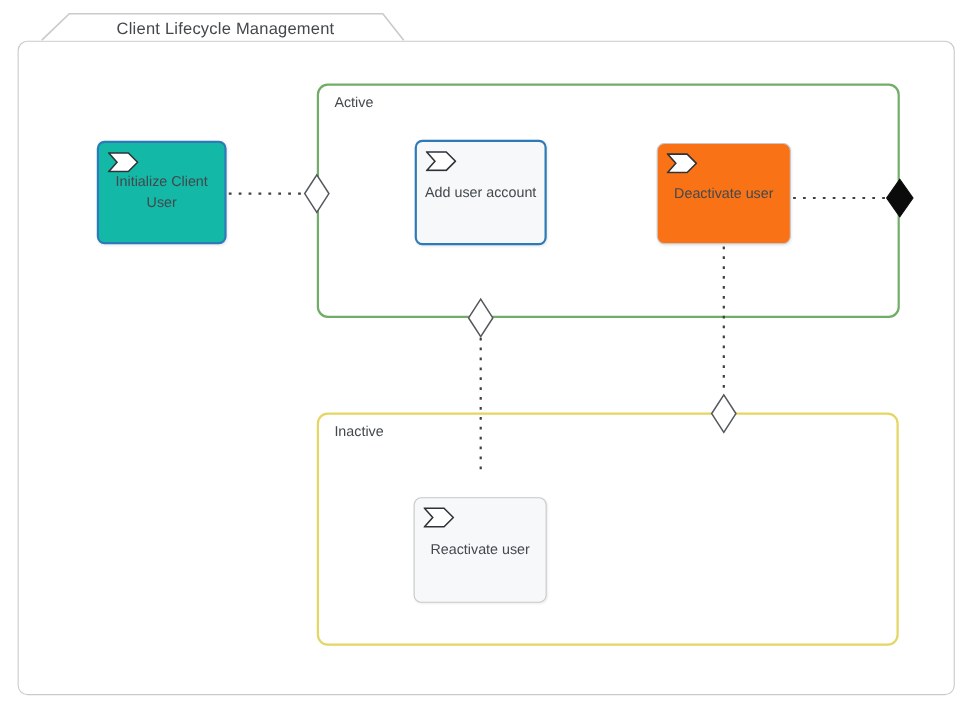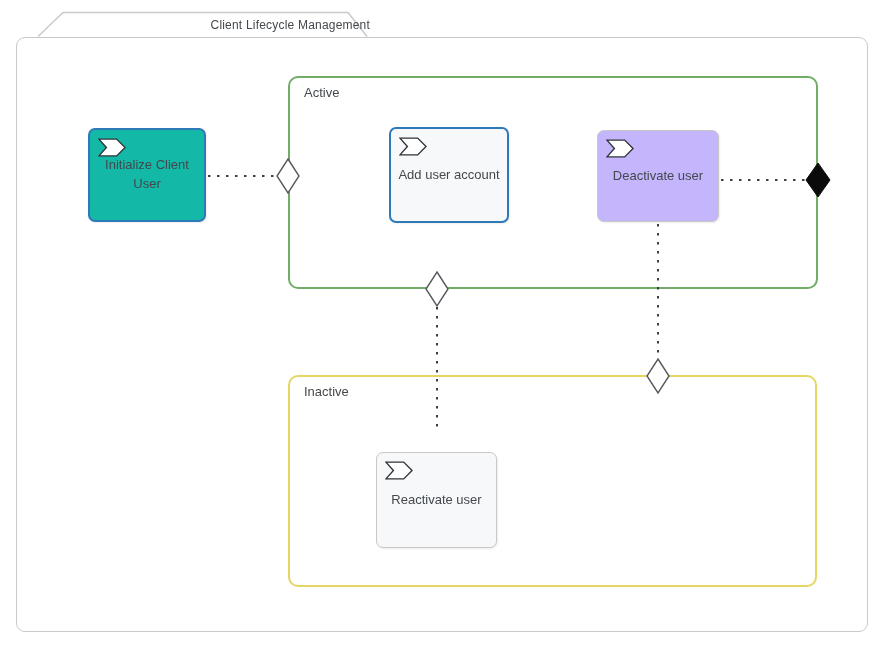--- a/index.html
+++ b/index.html
@@ -11,21 +11,21 @@
   .canvas{position:absolute;inset:0;width:883px;height:646px;background:#ffffff;}
 
   
   .frame{
     position:absolute;left:16px;top:37px;width:852px;height:595px;
     box-sizing:border-box;border:1.5px solid #c8cacc;border-radius:9px;
     background:#ffffff;z-index:1;
   }
   .tab-label{
     position:absolute;left:40px;top:18px;width:330px;z-index:6;
-    text-align:right;font-size:12px;color:#33383d;letter-spacing:.2px;
+    text-align:center;font-size:15px;color:#33383d;letter-spacing:.2px;
   }
 
   
   .group{
     position:absolute;box-sizing:border-box;border-radius:10px;
     background:transparent;z-index:2;
   }
   .group-active{left:288px;top:76px;width:530px;height:213px;border:2px solid #72ad68;}
   .group-inactive{left:288px;top:375px;width:529px;height:212px;border:2px solid #e5d562;}
   .group-label{
@@ -34,21 +34,21 @@
 
   
   .task{
     position:absolute;box-sizing:border-box;border-radius:7px;
     background:#f7f8f9;z-index:3;display:flex;align-items:center;justify-content:center;
     box-shadow:1px 1px 2px rgba(0,0,0,0.07);
   }
   .task-blue{border:2.5px solid #2e7ab8;}
   .task-gray{border:1.5px solid #c6c8ca;}
   .t1{left:88px;top:128px;width:118px;height:94px;}
-  .t2{left:389px;top:127px;width:120px;height:96px;}
+  .t2{left:377px;top:127px;width:120px;height:96px;}
   .t3{left:597px;top:130px;width:122px;height:92px;}
   .t4{left:376px;top:452px;width:121px;height:96px;}
   .task-icon{position:absolute;left:8px;top:8px;}
   .task-label{
     font-size:13px;color:#43484d;text-align:center;line-height:1.45;
     padding:0 5px;white-space:nowrap;
   }
   .task-label.wrap{white-space:normal;max-width:100px;}
 
   
@@ -79,21 +79,21 @@
     <div class="task-label wrap" data-interactable="false" style="color: rgb(67, 72, 77);">Initialize Client User</div>
   </div>
 
   <div class="task task-blue t2" data-interactable="true" style="border-color: rgb(46, 122, 184); background: rgb(247, 248, 249);">
     <svg class="task-icon" width="28" height="19" viewBox="0 0 30 20" data-interactable="false">
       <polygon points="1,1 20,1 29,10 20,19 1,19 9,10" fill="#ffffff" stroke="#2f3338" stroke-width="1.5"></polygon>
     </svg>
     <div class="task-label" data-interactable="false" style="color: rgb(67, 72, 77);">Add user account</div>
   </div>
 
-  <div class="task task-gray t3" data-interactable="true" style="border-color: rgb(198, 200, 202); background: #c4b5fd;">
+  <div class="task task-gray t3" data-interactable="true" style="border-color: rgb(198, 200, 202); background: #f97316;">
     <svg class="task-icon" width="28" height="19" viewBox="0 0 30 20" data-interactable="false">
       <polygon points="1,1 20,1 29,10 20,19 1,19 9,10" fill="#ffffff" stroke="#2f3338" stroke-width="1.5"></polygon>
     </svg>
     <div class="task-label" data-interactable="false" style="color: rgb(67, 72, 77);">Deactivate user</div>
   </div>
 
   <div class="task task-gray t4" data-interactable="true" style="border-color: rgb(198, 200, 202); background: rgb(247, 248, 249);">
     <svg class="task-icon" width="28" height="19" viewBox="0 0 30 20" data-interactable="false">
       <polygon points="1,1 20,1 29,10 20,19 1,19 9,10" fill="#ffffff" stroke="#2f3338" stroke-width="1.5"></polygon>
     </svg>

